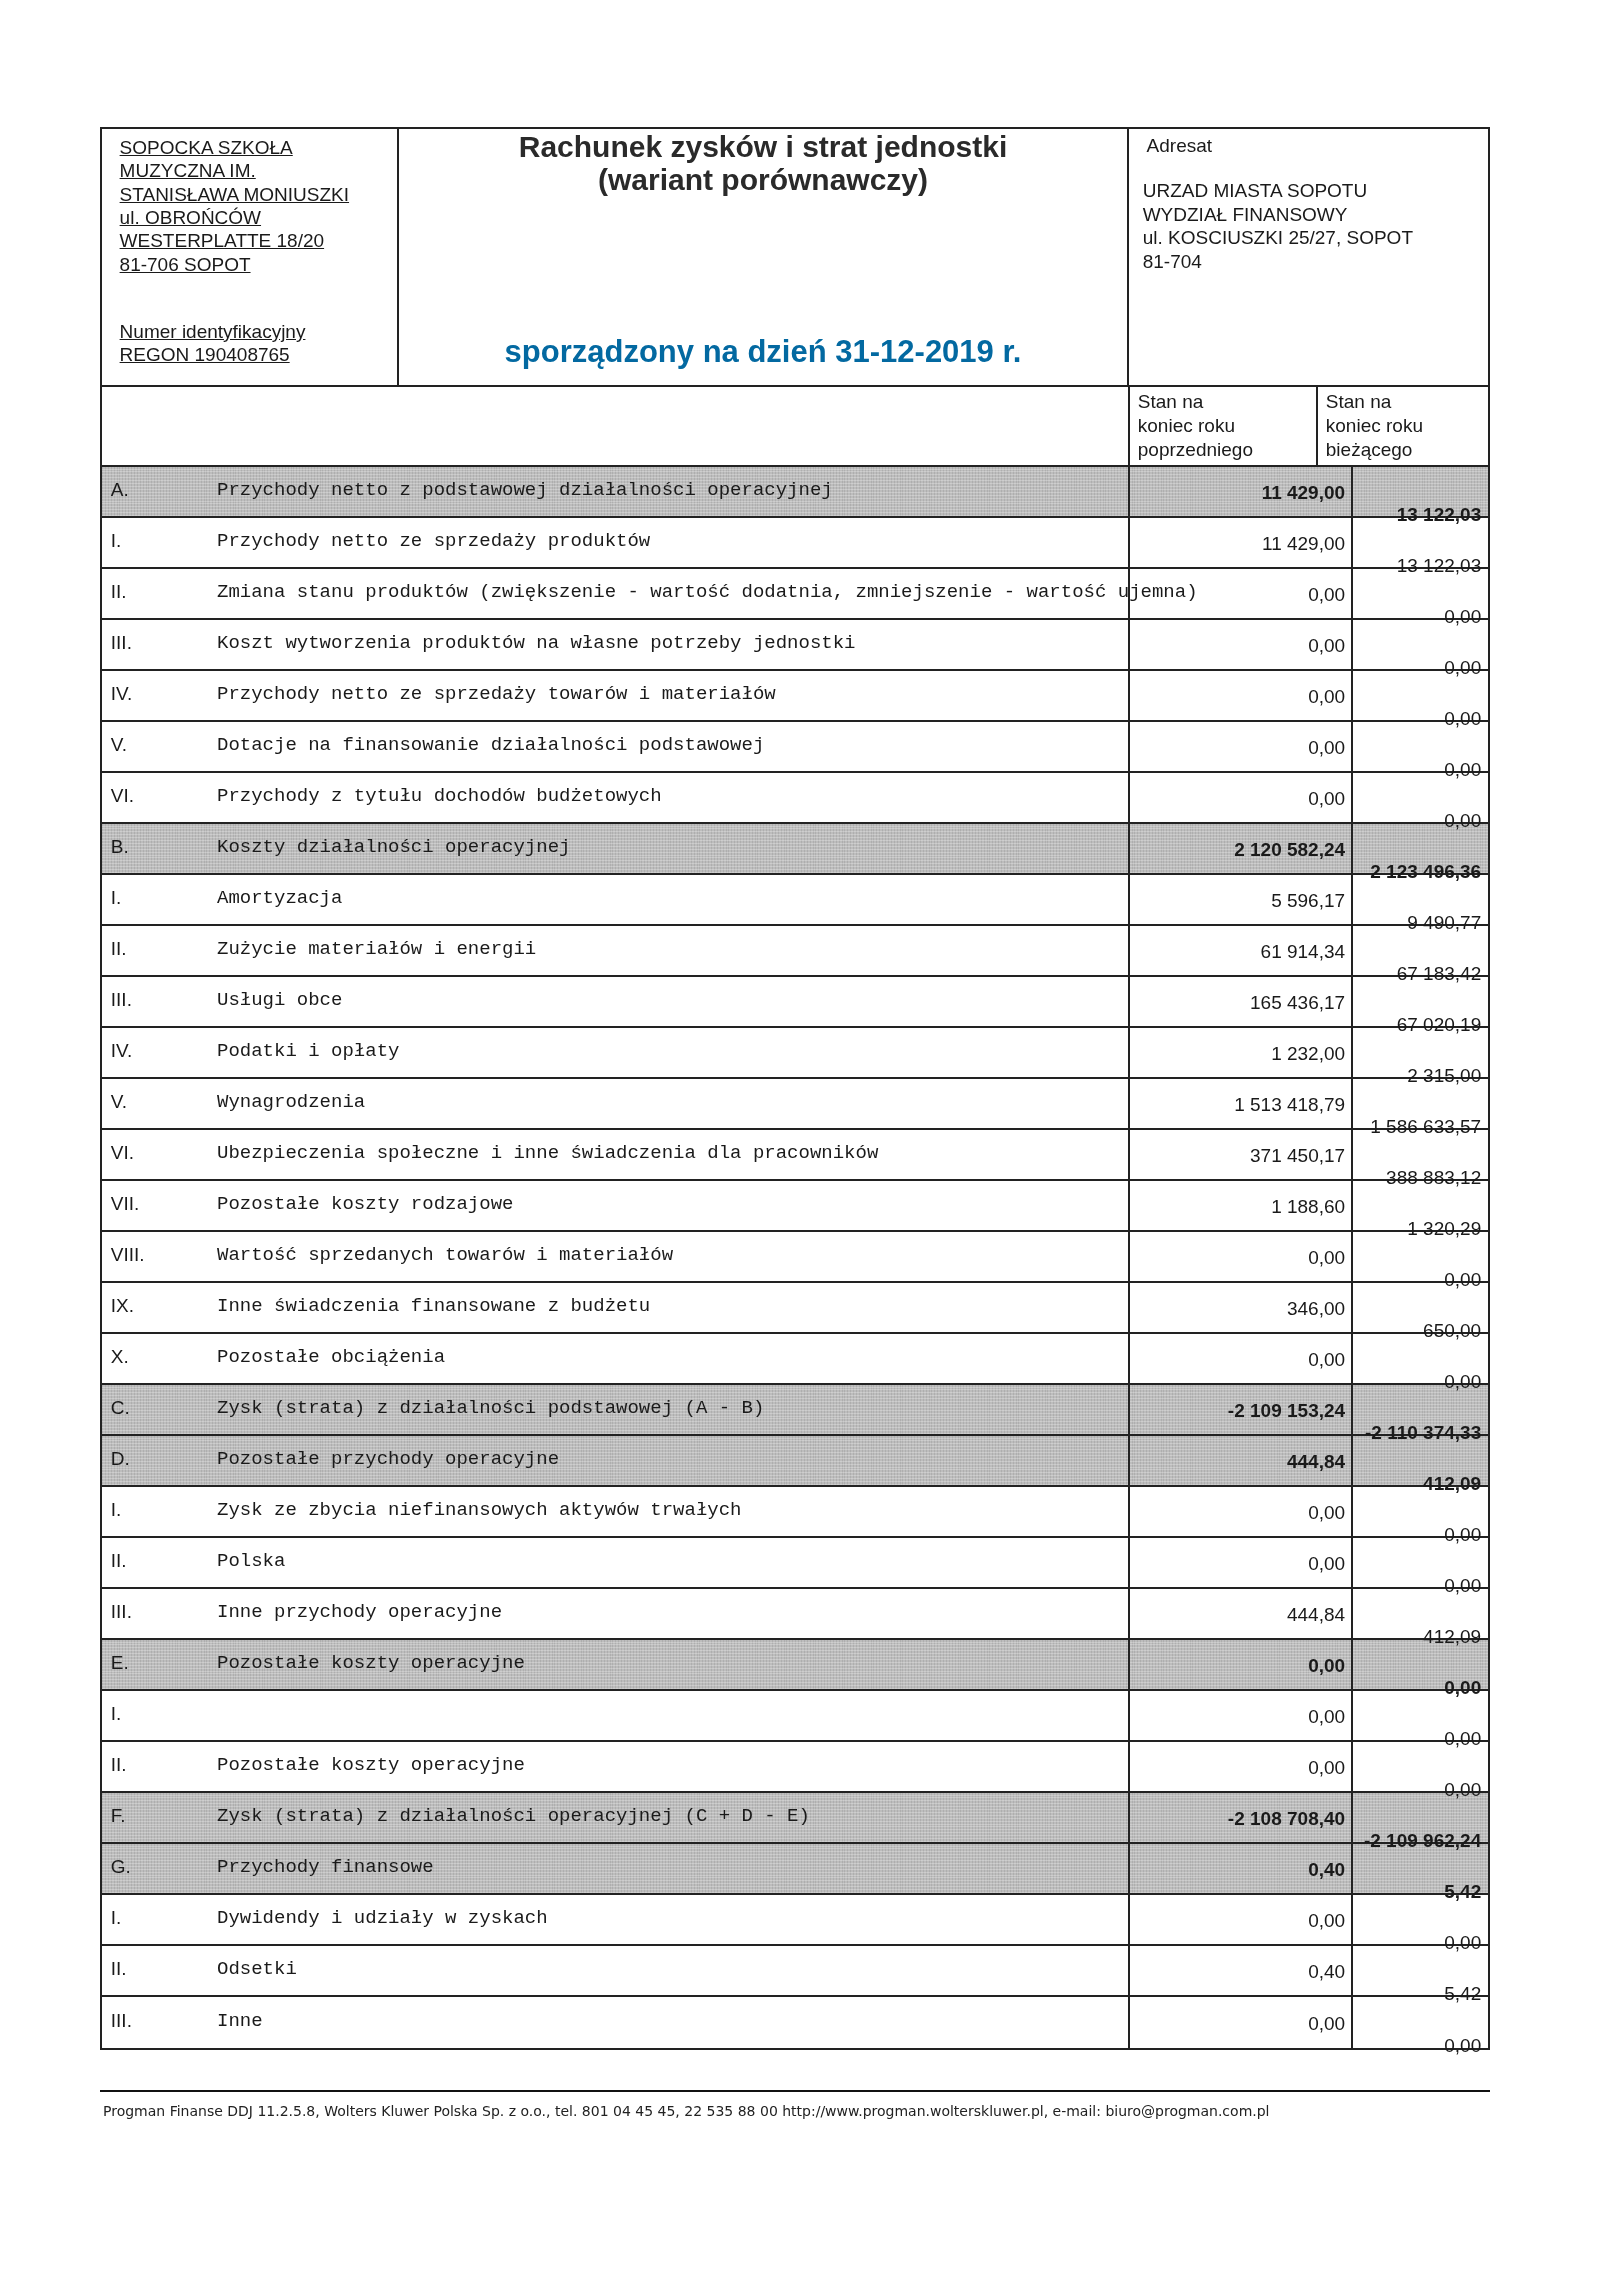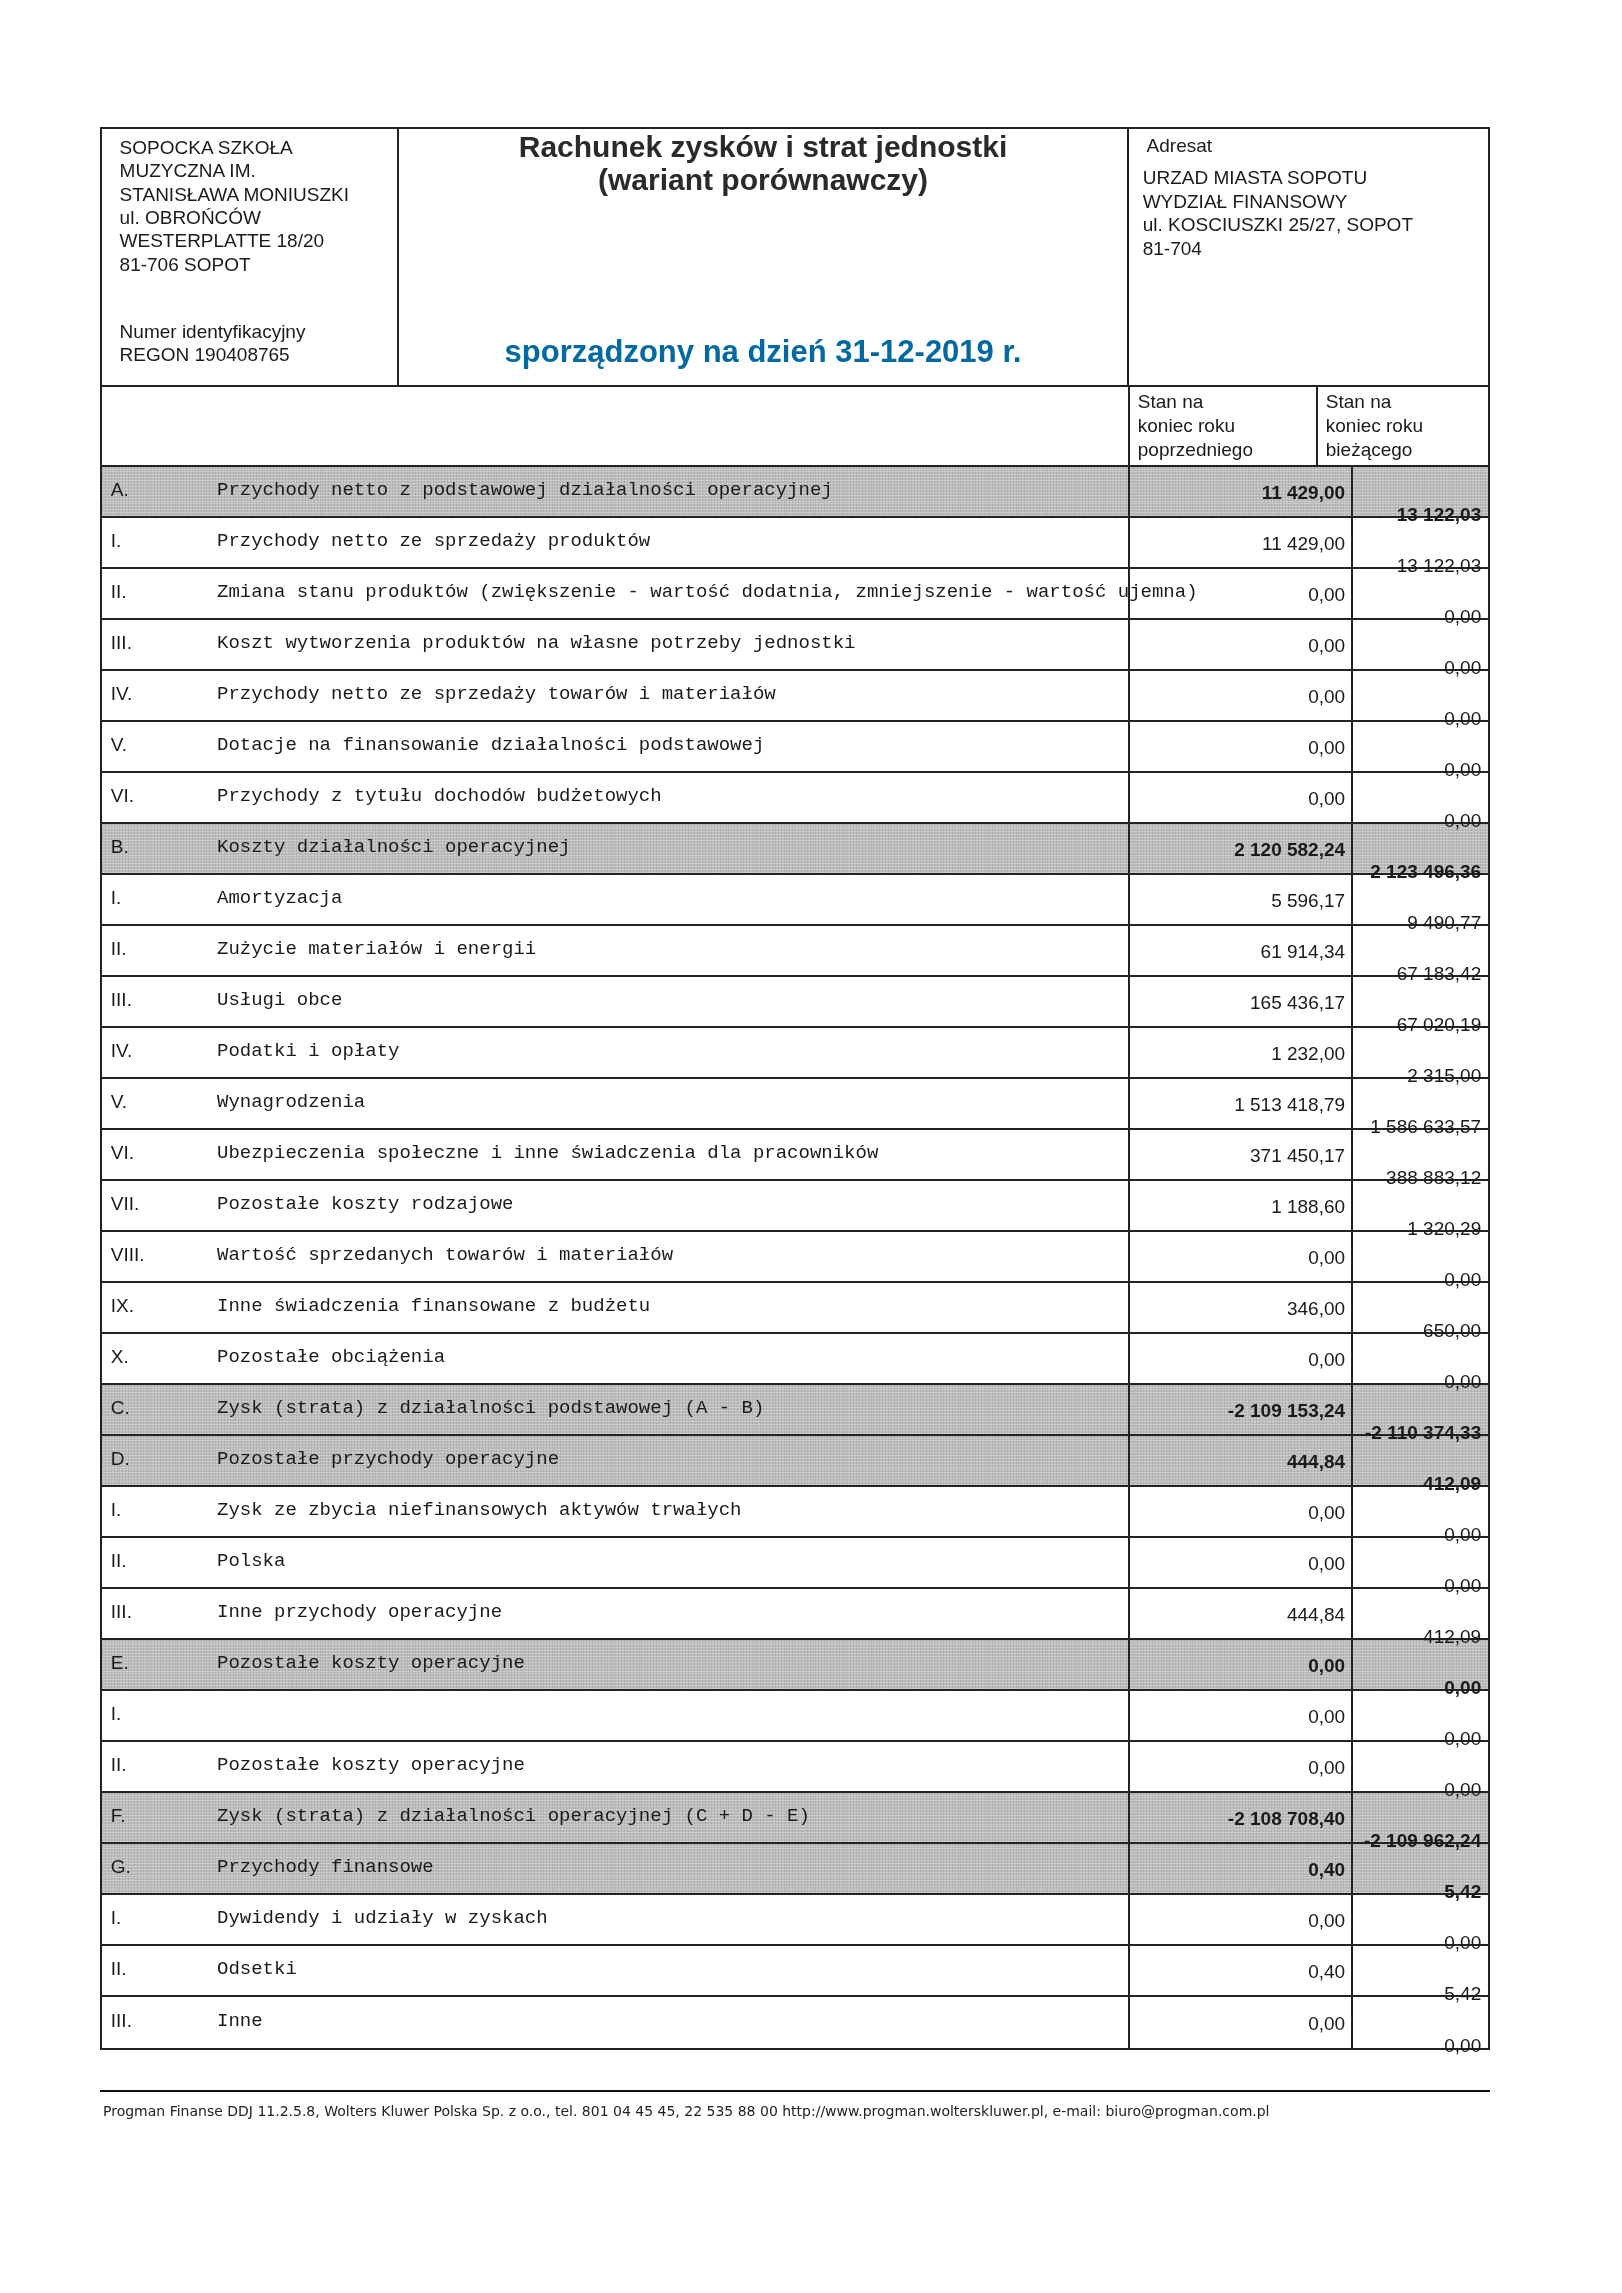--- a/index.html
+++ b/index.html
@@ -26,21 +26,21 @@
   }
   .hdr-left {
     width: 297px;
     border-right: 2px solid #222;
     box-sizing: border-box;
     padding: 6.8px 0 0 17.6px;
     font-size: 19px;
     line-height: 23.4px;
     position: relative;
   }
-  .hdr-left .addr-line { display: block; }
+  .hdr-left .addr-line { display: block; text-decoration: underline; }
   .hdr-left .id-block { position: absolute; left: 17.6px; top: 191px; }
   .hdr-mid {
     width: 730px;
     border-right: 2px solid #222;
     box-sizing: border-box;
     text-align: center;
     position: relative;
   }
   .title-1, .title-2 {
     display: block;
@@ -56,21 +56,21 @@
     font-weight: bold;
     font-size: 31px;
     color: #0369a1;
   }
   .hdr-right {
     flex: 1;
     padding: 4.9px 0 0 13.7px;
     font-size: 19px;
     line-height: 23.4px;
   }
-  .hdr-right .adresat-label { display: block; margin-bottom: 9px; padding-left: 3.9px; }
+  .hdr-right .adresat-label { display: block; margin-bottom: 22px; padding-left: 3.9px; }
   .hdr-right .addr-line { display: block; }
 
   
   .colhdr {
     display: flex;
     height: 78px;
     border-bottom: 2px solid #222;
   }
   .colhdr .blank { width: 1028px; border-right: 2px solid #222; box-sizing: border-box; }
   .colhdr .ch {

